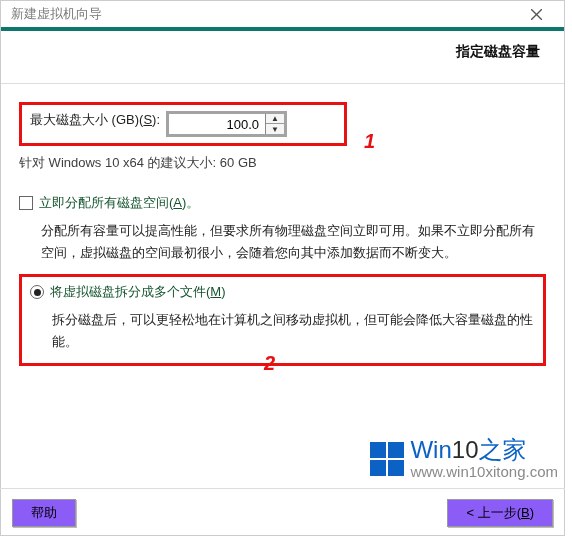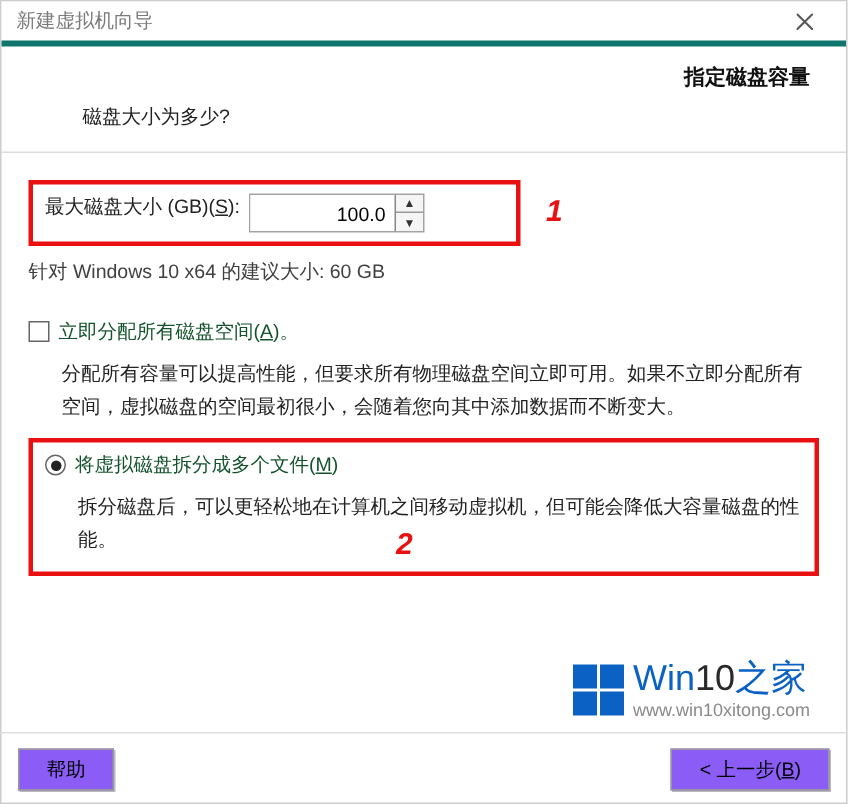--- a/index.html
+++ b/index.html
@@ -9,65 +9,64 @@
     .title-text { color: #7a7a7a; font-size: 13px; }
     .close-btn { width: 40px; height: 28px; display: flex; align-items: center; justify-content: center; color: #555; cursor: pointer; font-family: sans-serif; }
     .close-btn svg { width: 11px; height: 11px; }
     .header { padding: 12px 24px 14px 30px; border-bottom: 1px solid #ddd; }
     .header-title { font-weight: bold; font-size: 14px; color: #111; margin-bottom: 8px; text-align: right; }
     .header-subtitle { font-size: 13px; color: #222; padding-left: 24px; }
     .content { padding: 18px 18px 10px 18px; }
     .disk-size-row { display: flex; align-items: flex-start; gap: 6px; border: 3px solid #e81010; padding: 6px 8px; width: 328px; position: relative; }
     .disk-size-label { color: #222; font-size: 13px; }
     .accesskey { text-decoration: underline; }
-    .spinner-wrap { display: flex; align-items: stretch; border: 1px solid #a3a3a3; height: 26px; background: #fff; }
+    .spinner-wrap { display: flex; align-items: stretch; border: 3px solid #a3a3a3; height: 26px; background: #fff; }
     .spinner-input { width: 96px; border: none; text-align: right; padding: 0 6px; font-size: 13px; outline: none; font-family: inherit; }
     .spinner-btns { display: flex; flex-direction: column; border-left: 1px solid #888; }
     .spin-btn { width: 18px; height: 12px; display: flex; align-items: center; justify-content: center; background: #f5f5f5; border-bottom: 1px solid #999; font-size: 8px; color: #333; cursor: pointer; }
     .spin-btn:last-child { border-bottom: none; }
     .annot { position: absolute; color: #e81010; font-size: 20px; font-weight: bold; font-style: italic; }
     .annot-1 { left: 364px; top: 130px; }
     .annot-2 { left: 264px; top: 352px; }
     .recommended { color: #404040; font-size: 13px; margin-top: 8px; }
     .checkbox-row { display: flex; align-items: center; gap: 6px; margin-top: 22px; }
     .checkbox { width: 14px; height: 14px; border: 1px solid #666; background: #fff; }
     .check-label { font-size: 13px; color: #14532d; }
     .desc { font-size: 13px; color: #222; line-height: 1.7; padding-left: 22px; margin-top: 8px; }
     .radio-row { display: flex; align-items: center; gap: 6px; margin-top: 18px; }
     .radio { width: 14px; height: 14px; border: 1px solid #666; border-radius: 50%; background: #fff; position: relative; }
     .radio.checked::after { content: ""; width: 7px; height: 7px; background: #222; border-radius: 50%; position: absolute; top: 2.5px; left: 2.5px; }
     .split-block { border: 3px solid #e81010; padding: 6px 8px 10px 8px; margin-top: 10px; }
     .footer { position: absolute; bottom: 0; left: 0; width: 565px; height: 48px; border-top: 1px solid #ddd; display: flex; align-items: center; padding: 0 12px; justify-content: space-between; }
     .btn { border: 1px solid #999; background: #8b5cf6; height: 28px; padding: 0 18px; font-size: 13px; font-family: inherit; cursor: pointer; box-shadow: 1px 1px 0 #bbb; }
     .footer-right { display: flex; gap: 6px; }
-    .logo { position: absolute; right: 32px; bottom: 56px; display: flex; align-items: center; gap: 6px; color: #0b62c4; }
+    .logo { position: absolute; right: 14px; bottom: 56px; display: flex; align-items: center; gap: 6px; color: #0b62c4; }
     .logo-icon { width: 34px; height: 34px; display: grid; grid-template-columns: 1fr 1fr; grid-template-rows: 1fr 1fr; gap: 2px; }
     .logo-icon div { background: #0b62c4; }
     .logo-text { display: flex; flex-direction: column; line-height: 1.1; }
     .logo-main { font-size: 24px; color: #0b62c4; }
     .logo-accent { color: #2a2a2a; }
-    .logo-url { font-size: 12px; color: #8a8a8a; }
+    .logo-url { font-size: 15px; color: #8a8a8a; }
   </style>
 </head>
 <body>
 
 <div class="window">
   <div class="titlebar">
     <span class="title-text">新建虚拟机向导</span>
     <div class="close-btn">
       <svg viewBox="0 0 10 10">
           <line x1="0" y1="0" x2="10" y2="10" stroke="#555" stroke-width="1.2"></line>
           <line x1="10" y1="0" x2="0" y2="10" stroke="#555" stroke-width="1.2"></line>
         </svg>
     </div>
   </div>
 
   <div class="header">
     <div class="header-title">指定磁盘容量</div>
-    <div class="header-subtitle">磁盘大小为多少?</div>
   </div>
 
   <div class="content">
 
     <div class="disk-size-row">
       <span class="disk-size-label">
         <span>最大磁盘大小 (GB)(</span><span class="accesskey">S</span><span>):</span>
       </span>
       <div class="spinner-wrap">
         <input class="spinner-input" value="100.0" style="">

